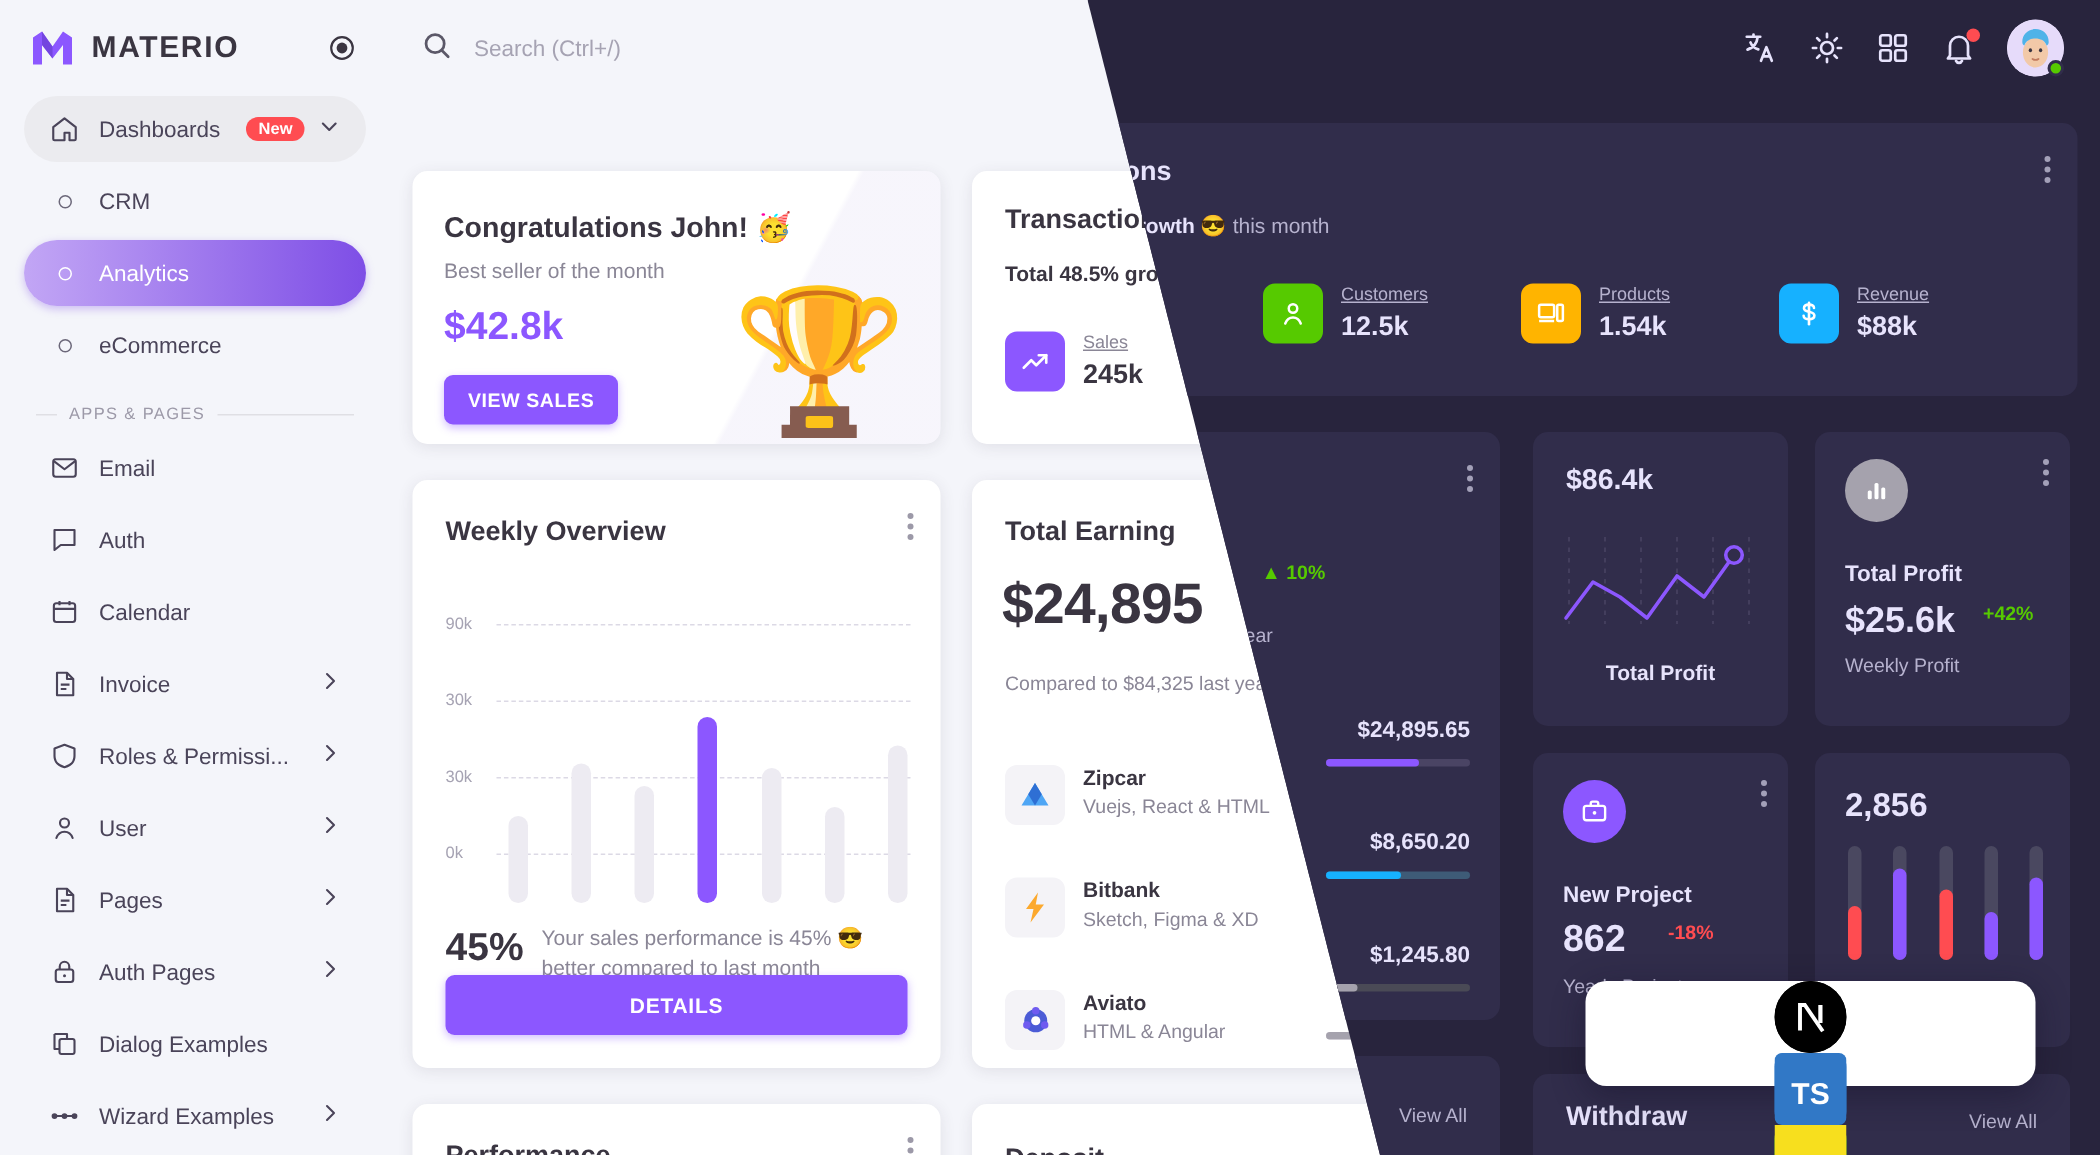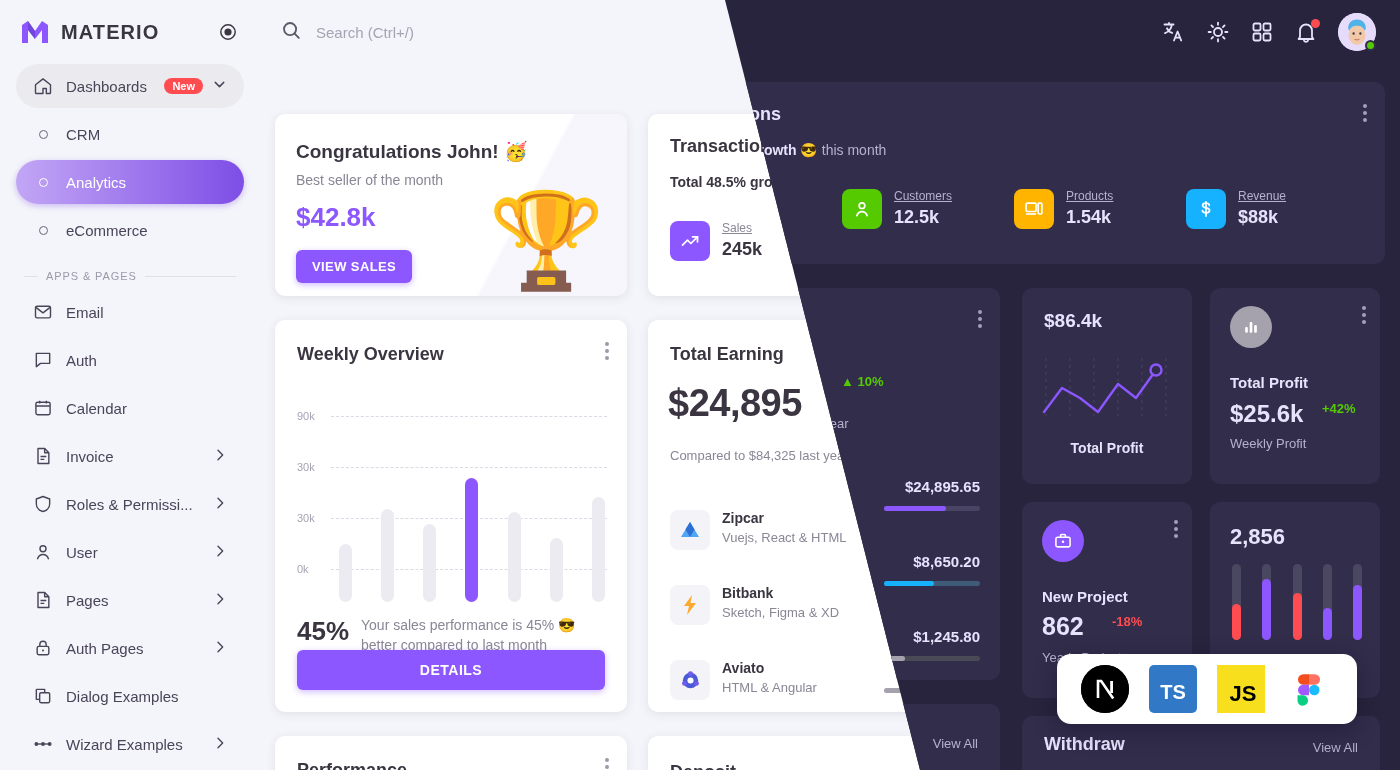--- a/index.html
+++ b/index.html
@@ -159,21 +159,21 @@
 
   
   #performance { left: 15px; top: 640px; width: 352px; height: 160px; }
   #deposit { left: 388px; top: 640px; width: 352px; height: 160px; }
 
   
   .tech-card {
     position:absolute; left: 1057px; top: 654px; width: 300px; height: 70px;
     background:#fff; border-radius:14px; z-index: 40;
     box-shadow: 0 6px 22px rgba(20,16,40,.45);
-    display:flex; align-items:center; justify-content:space-around; padding: 0 14px;
+    display:flex; align-items:center; justify-content:space-around; padding: 0 14px; flex-direction: column;
   }
   .tech-ico { width:48px; height:48px; border-radius:9px; display:flex; align-items:center; justify-content:center; }
 </style>
 </head>
 <body>
 
 <div id="root">
 
   <div class="sidebar">
     <div class="brand">

